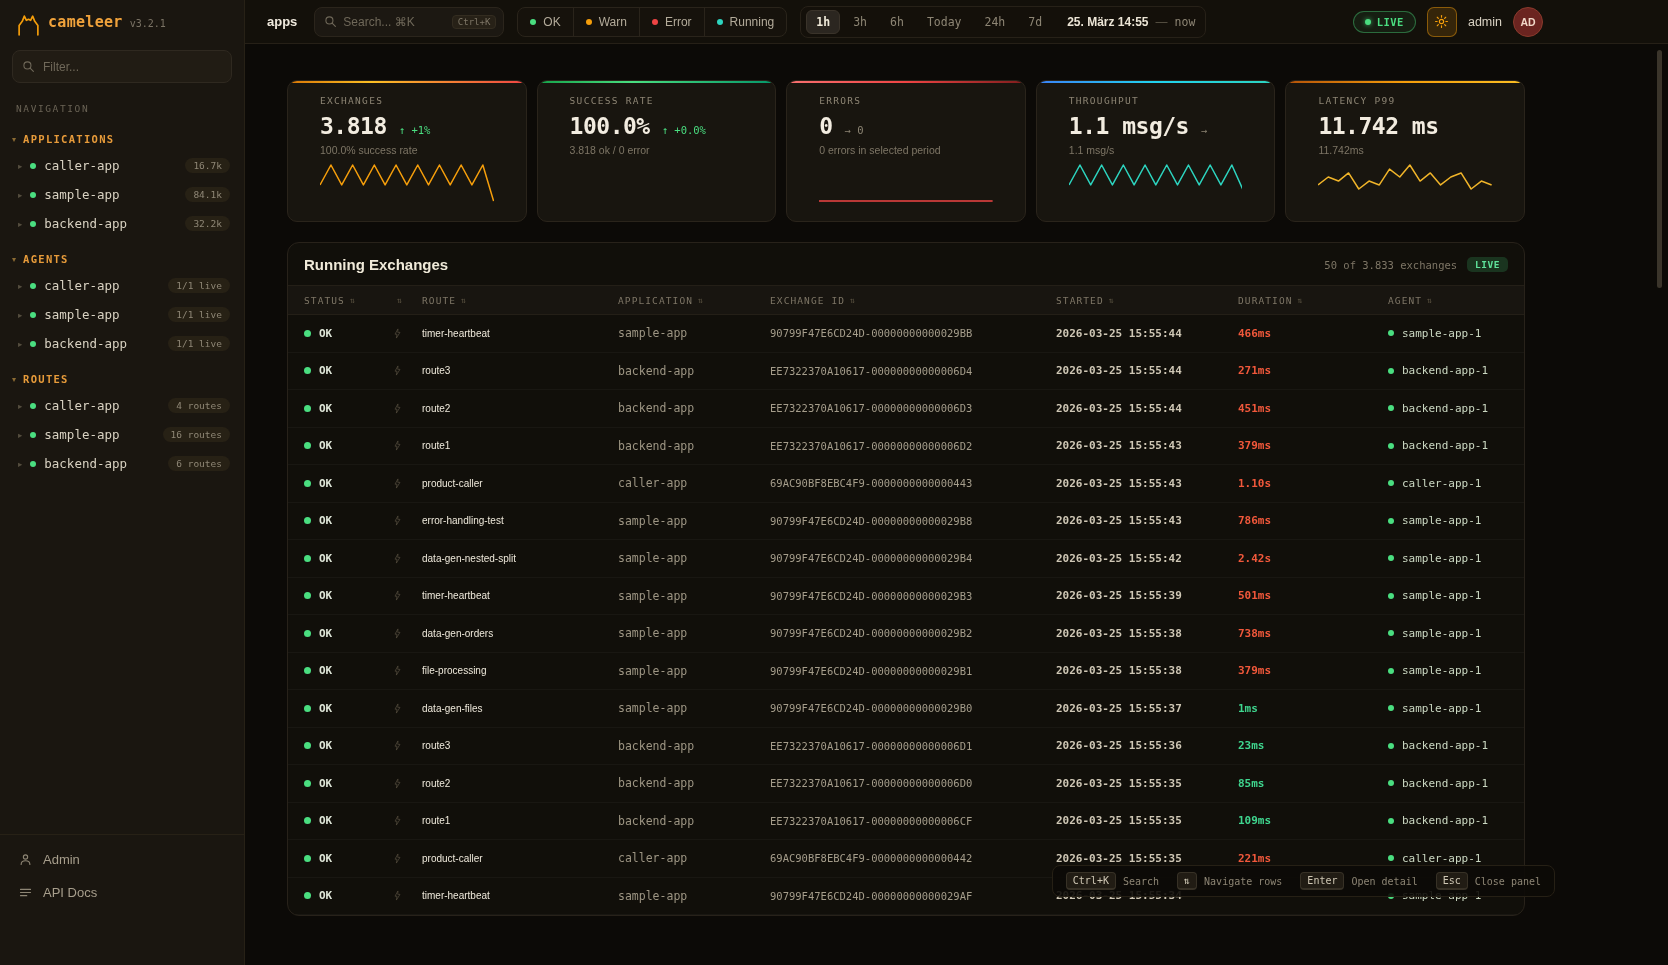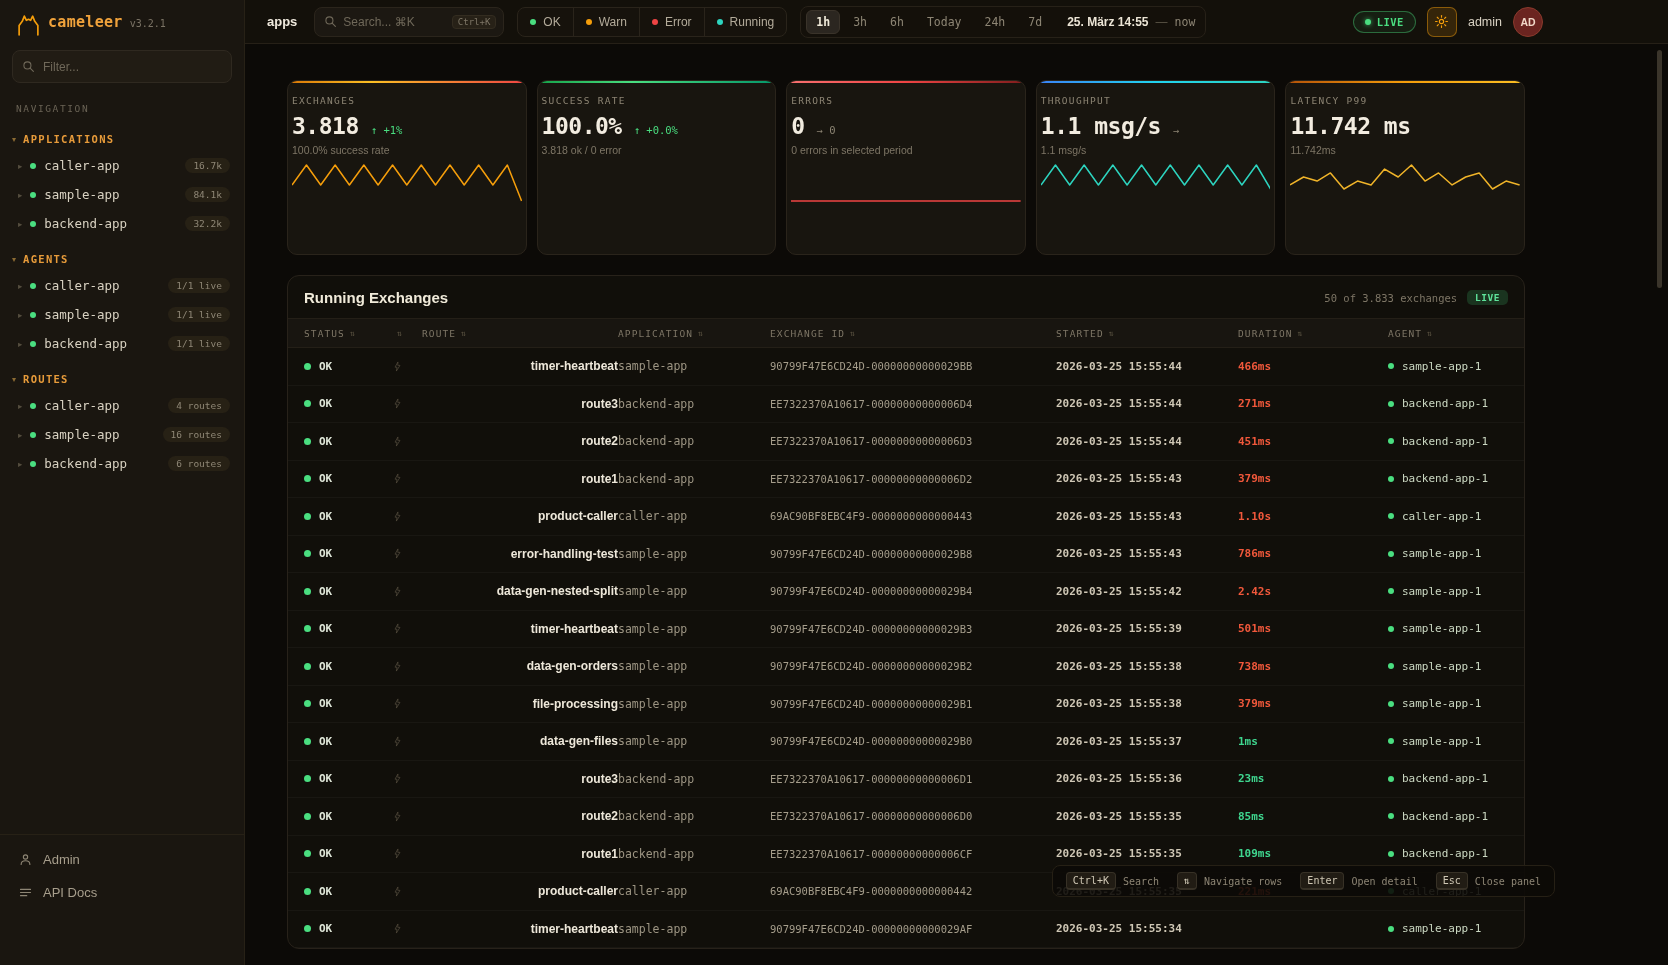--- a/index.html
+++ b/index.html
@@ -66,21 +66,21 @@
   .tb-right { margin-left:auto; display:flex; align-items:center; gap:11px; }
   .live-pill { display:flex; align-items:center; gap:6px; border:1px solid rgba(74,222,128,.4); background:rgba(74,222,128,.07); color:#4ade80; border-radius:999px; padding:4px 11px; font-family:"DejaVu Sans Mono", monospace; font-size:10.5px; font-weight:bold; letter-spacing:.5px; cursor:pointer; }
   .live-pill .dot { width:6px; height:6px; box-shadow:0 0 5px rgba(74,222,128,.8); }
   .sun-btn { width:30px; height:30px; border-radius:7px; background:rgba(245,158,11,.15); border:1px solid rgba(245,158,11,.45); display:flex; align-items:center; justify-content:center; cursor:pointer; }
   .tb-user { font-size:12.5px; color:#d9d2c3; }
   .avatar { width:30px; height:30px; border-radius:50%; background:#6b2420; border:1px solid #8a3a2c; color:#f2d8c9; font-size:10.5px; font-weight:bold; display:flex; align-items:center; justify-content:center; cursor:pointer; }
 
   
   .content { flex:1; padding:36px 143px 0 42px; min-height:0; }
   .cards { display:grid; grid-template-columns:repeat(5,1fr); gap:10px; margin-bottom:20px; }
-  .card { position:relative; background:#18150f; border:1px solid #2a241b; border-radius:10px; padding:14px 4px 8px; height:175px; overflow:hidden; }
+  .card { position:relative; background:#18150f; border:1px solid #2a241b; border-radius:10px; padding:14px 32px 8px; height:142px; overflow:hidden; }
   .card-accent { position:absolute; top:0; left:0; right:0; height:2px; }
   .card-label { font-family:"DejaVu Sans Mono", monospace; font-size:9.5px; letter-spacing:1.3px; color:#8d8574; }
   .card-valrow { display:flex; align-items:baseline; gap:12px; margin-top:7px; }
   .card-value { font-family:"DejaVu Sans Mono", monospace; font-weight:bold; font-size:23px; color:#f2ece0; letter-spacing:-0.5px; white-space:nowrap; }
   .card-delta { font-family:"DejaVu Sans Mono", monospace; font-size:10.5px; color:#8d8574; white-space:nowrap; }
   .card-delta[data-tone="green"] { color:#4ade80; }
   .card-sub { margin-top:5px; font-size:10.5px; color:#7e7666; font-family:"Liberation Sans", sans-serif; }
   .spark { display:block; width:100%; height:42px; margin-top:6px; }
 
   .panel { background:#110f0a; border:1px solid #28221a; border-radius:12px; overflow:hidden; }
@@ -92,21 +92,21 @@
 
   .grid-cols { display:grid; grid-template-columns:88px 30px 196px 152px 286px 182px 150px minmax(0,1fr); align-items:center; }
   .thead { padding:0 16px; height:30px; background:#181510; border-top:1px solid #241f17; border-bottom:1px solid #241f17; }
   .th { display:flex; align-items:center; gap:5px; font-family:"DejaVu Sans Mono", monospace; font-size:9.5px; letter-spacing:1.1px; color:#7e7666; cursor:pointer; }
   .sort { font-size:8px; color:#57503f; }
   .row { padding:0 16px; height:37.5px; border-bottom:1px solid rgba(255,255,255,.035); cursor:pointer; }
   .cell { min-width:0; white-space:nowrap; overflow:hidden; text-overflow:ellipsis; }
   .status-cell { display:flex; align-items:center; gap:8px; }
   .status-text { font-family:"DejaVu Sans Mono", monospace; font-size:11px; font-weight:bold; color:#dfe6d8; }
   .icon-cell { display:flex; align-items:center; }
-  .route { font-size:12px; font-weight:bold; color:#eee8da;text-align:right; }
+  .route { font-size:10px; font-weight:normal; color:#eee8da; }
   .appn { font-family:"DejaVu Sans Mono", monospace; font-size:11.5px; color:#9d9583; }
   .xid { font-family:"DejaVu Sans Mono", monospace; font-size:10.5px; color:#a59d8b; }
   .started { font-family:"DejaVu Sans Mono", monospace; font-size:11px; font-weight:bold; color:#cfc7b5; }
   .dur { font-family:"DejaVu Sans Mono", monospace; font-size:11px; font-weight:bold; color:#8d8574; }
   .dur[data-tone="slow"] { color:var(--dur-slow,#f1583b); }
   .dur[data-tone="fast"] { color:var(--dur-fast,#3fd68f); }
   .agent-cell { display:flex; align-items:center; gap:8px; }
   .agent-name { font-family:"DejaVu Sans Mono", monospace; font-size:11px; color:#cbd8c2; }
 
   

